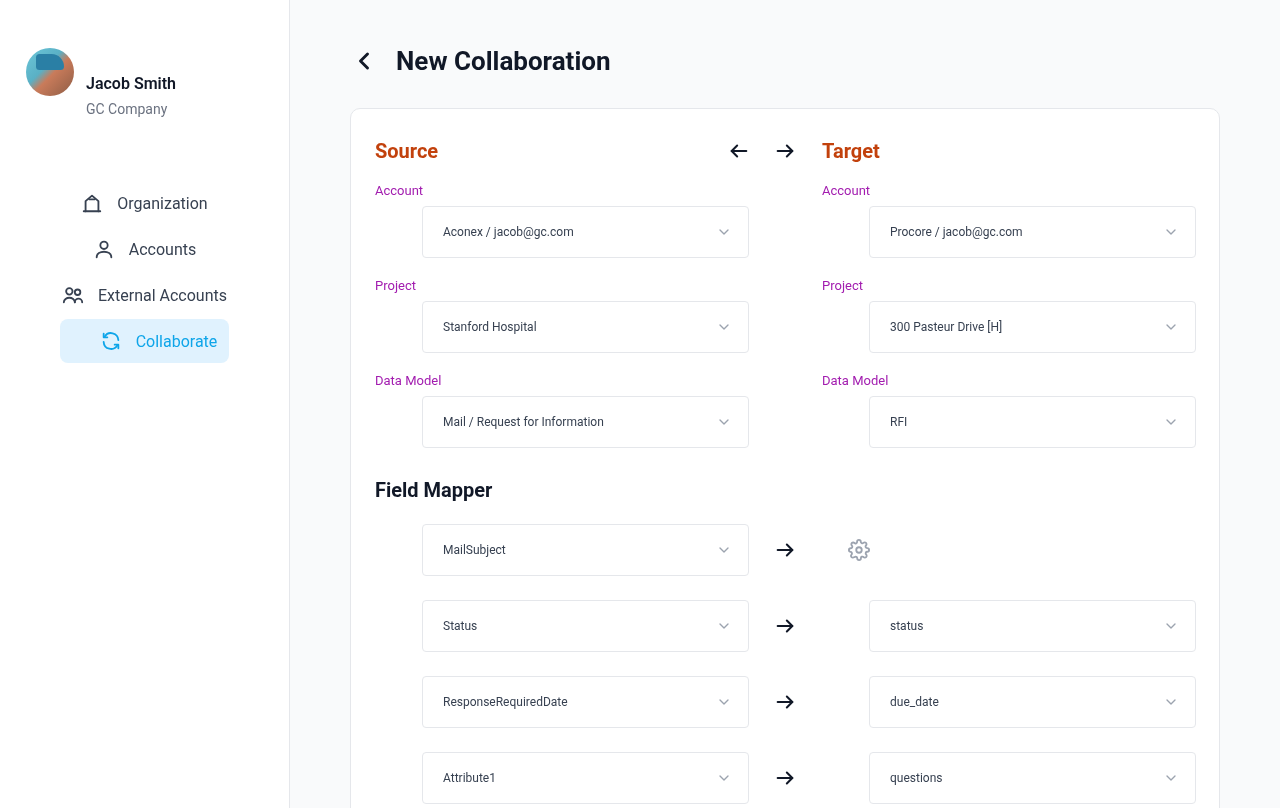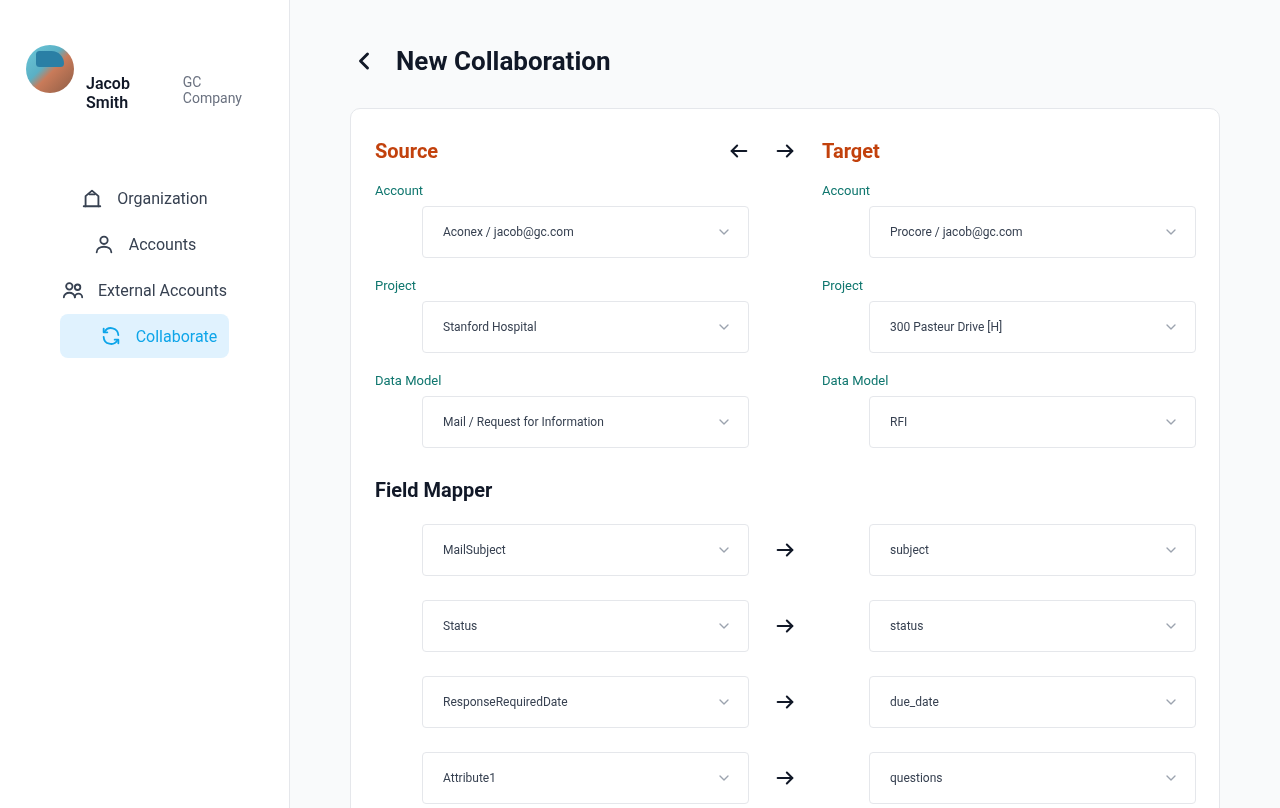--- a/index.html
+++ b/index.html
@@ -43,21 +43,21 @@
       position: absolute;
       top: 6px;
       left: 10px;
       width: 28px;
       height: 16px;
       background: #2a7fa5;
       border-radius: 4px 14px 4px 4px;
     }
     .profile-text {
       display: flex;
-      flex-direction: row;
+      flex-direction: column;
       gap: 8px;
       margin-top: 48px;
     }
     .profile-name {
       font-size: 16px;
       font-weight: 600;
       color: #111827;
     }
     .profile-org {
       font-size: 14px;
@@ -177,21 +177,21 @@
       fill: none;
       stroke-width: 2.2;
       stroke-linecap: round;
       stroke-linejoin: round;
     }
     .field-group {
       margin-bottom: 20px;
     }
     .field-label {
       font-size: 13px;
-      color: #0f766e;
+      color: #a21caf;
       margin-bottom: 8px;
       display: block;
     }
     .select {
       width: 100%;
       height: 52px;
       border: 1px solid #e5e7eb;
       border-radius: 4px;
       background: #fff;
       padding: 0 40px 0 20px;
@@ -421,28 +421,20 @@
       <div class="col-arrows">
         <svg class="arrow-icon" viewBox="0 0 24 24">
             <line x1="20" y1="12" x2="4" y2="12"></line>
             <polyline points="10 18 4 12 10 6"></polyline>
           </svg>
         <svg class="arrow-icon" viewBox="0 0 24 24">
             <line x1="4" y1="12" x2="20" y2="12"></line>
             <polyline points="14 6 20 12 14 18"></polyline>
           </svg>
       </div>
-      <div class="col-right">
-        <div class="select">
-          <span>subject</span>
-          <span class="chevron"><svg viewBox="0 0 24 24">
-                <polyline points="6 9 12 15 18 9"></polyline>
-              </svg></span>
-        </div>
-      </div>
       <div class="gear-col">
         <div class="gear-btn">
           <svg viewBox="0 0 24 24">
               <circle cx="12" cy="12" r="3"></circle>
               <path d="M19.4 15a1.65 1.65 0 0 0 .33 1.82l.06.06a2 2 0 1 1-2.83 2.83l-.06-.06a1.65 1.65 0 0 0-1.82-.33 1.65 1.65 0 0 0-1 1.51V21a2 2 0 0 1-4 0v-.09a1.65 1.65 0 0 0-1-1.51 1.65 1.65 0 0 0-1.82.33l-.6.06a2 2 0 1 1-2.83-2.83l.06-.06a1.65 1.65 0 0 0 .33-1.82 1.65 1.65 0 0 0-1.51-1H3a2 2 0 0 1 0-4h.09a1.65 1.65 0 0 0 1.51-1 1.65 1.65 0 0 0-.33-1.82l-.06-.06a2 2 0 1 1 2.83-2.83l.06.06a1.65 1.65 0 0 0 1.82.33h0a1.65 1.65 0 0 0 1-1.51V3a2 2 0 0 1 4 0v.09a1.65 1.65 0 0 0 1 1.51h0a1.65 1.65 0 0 0 1.82-.33l.06-.06a2 2 0 1 1 2.83 2.83l-.06.06a1.65 1.65 0 0 0-.33 1.82v0a1.65 1.65 0 0 0 1.51 1H21a2 2 0 0 1 0 4h-.09a1.65 1.65 0 0 0-1.51 1z"></path>
             </svg>
         </div>
       </div>
     </div>
 

